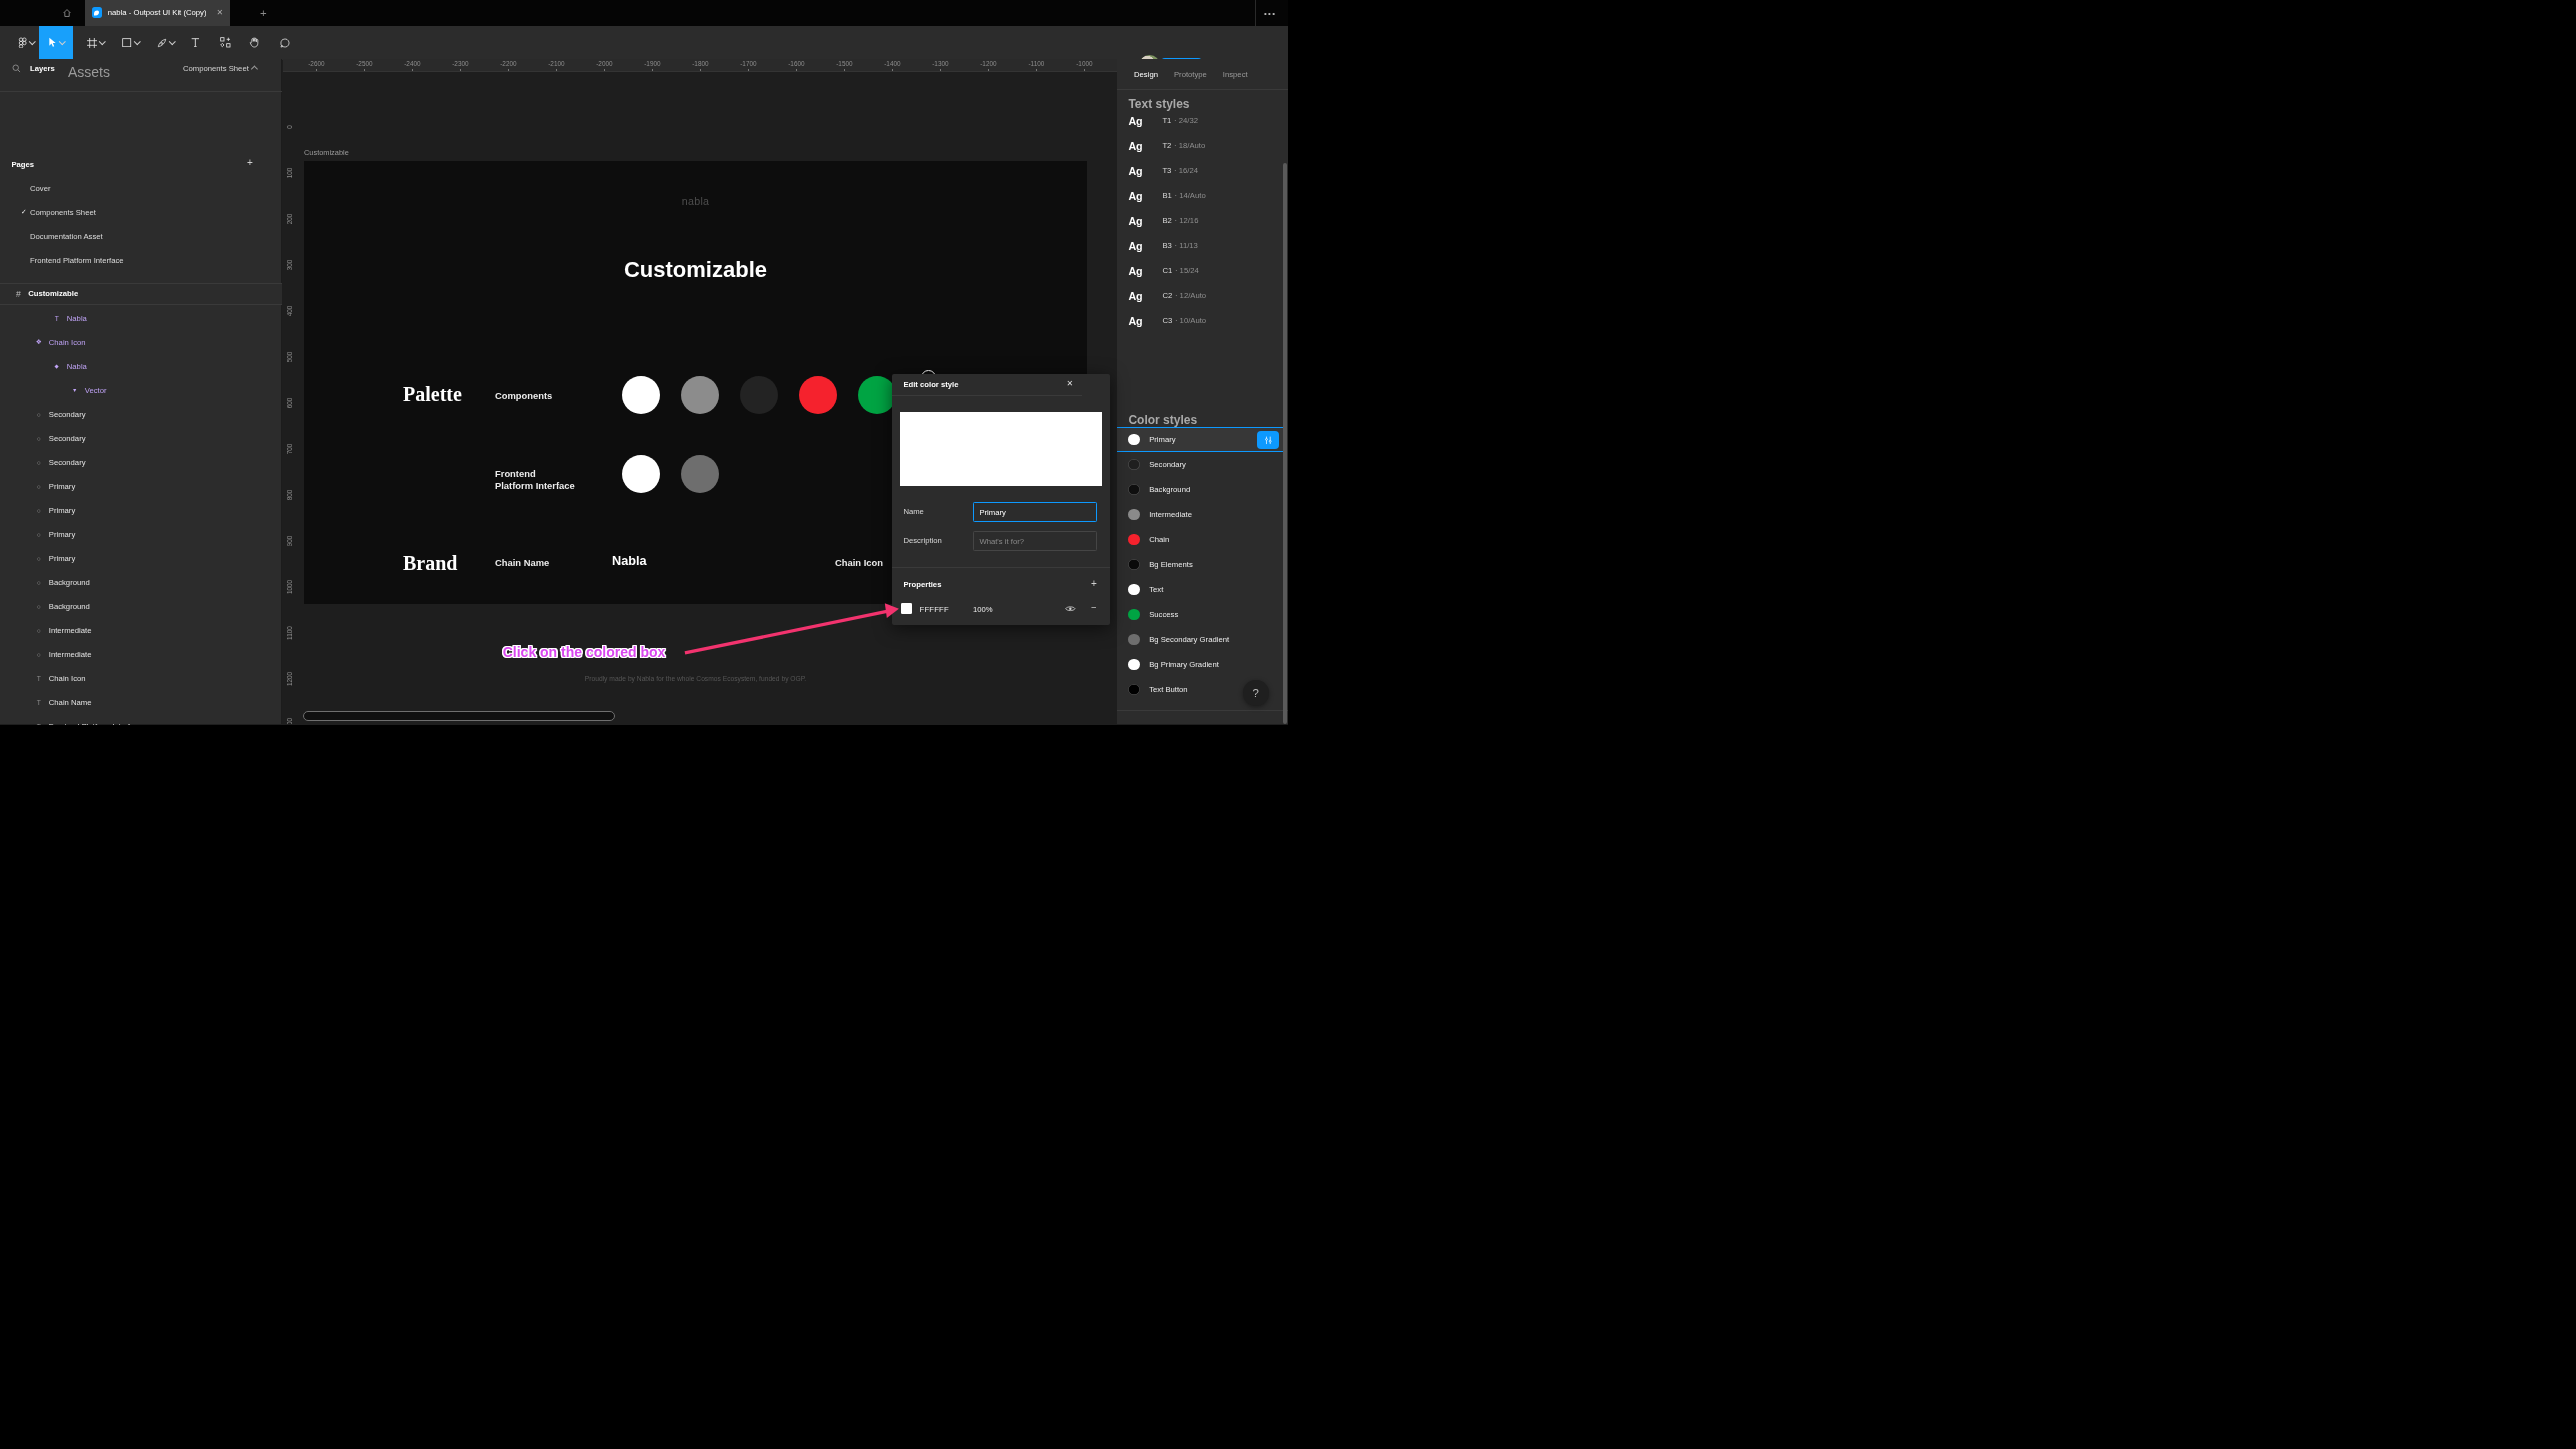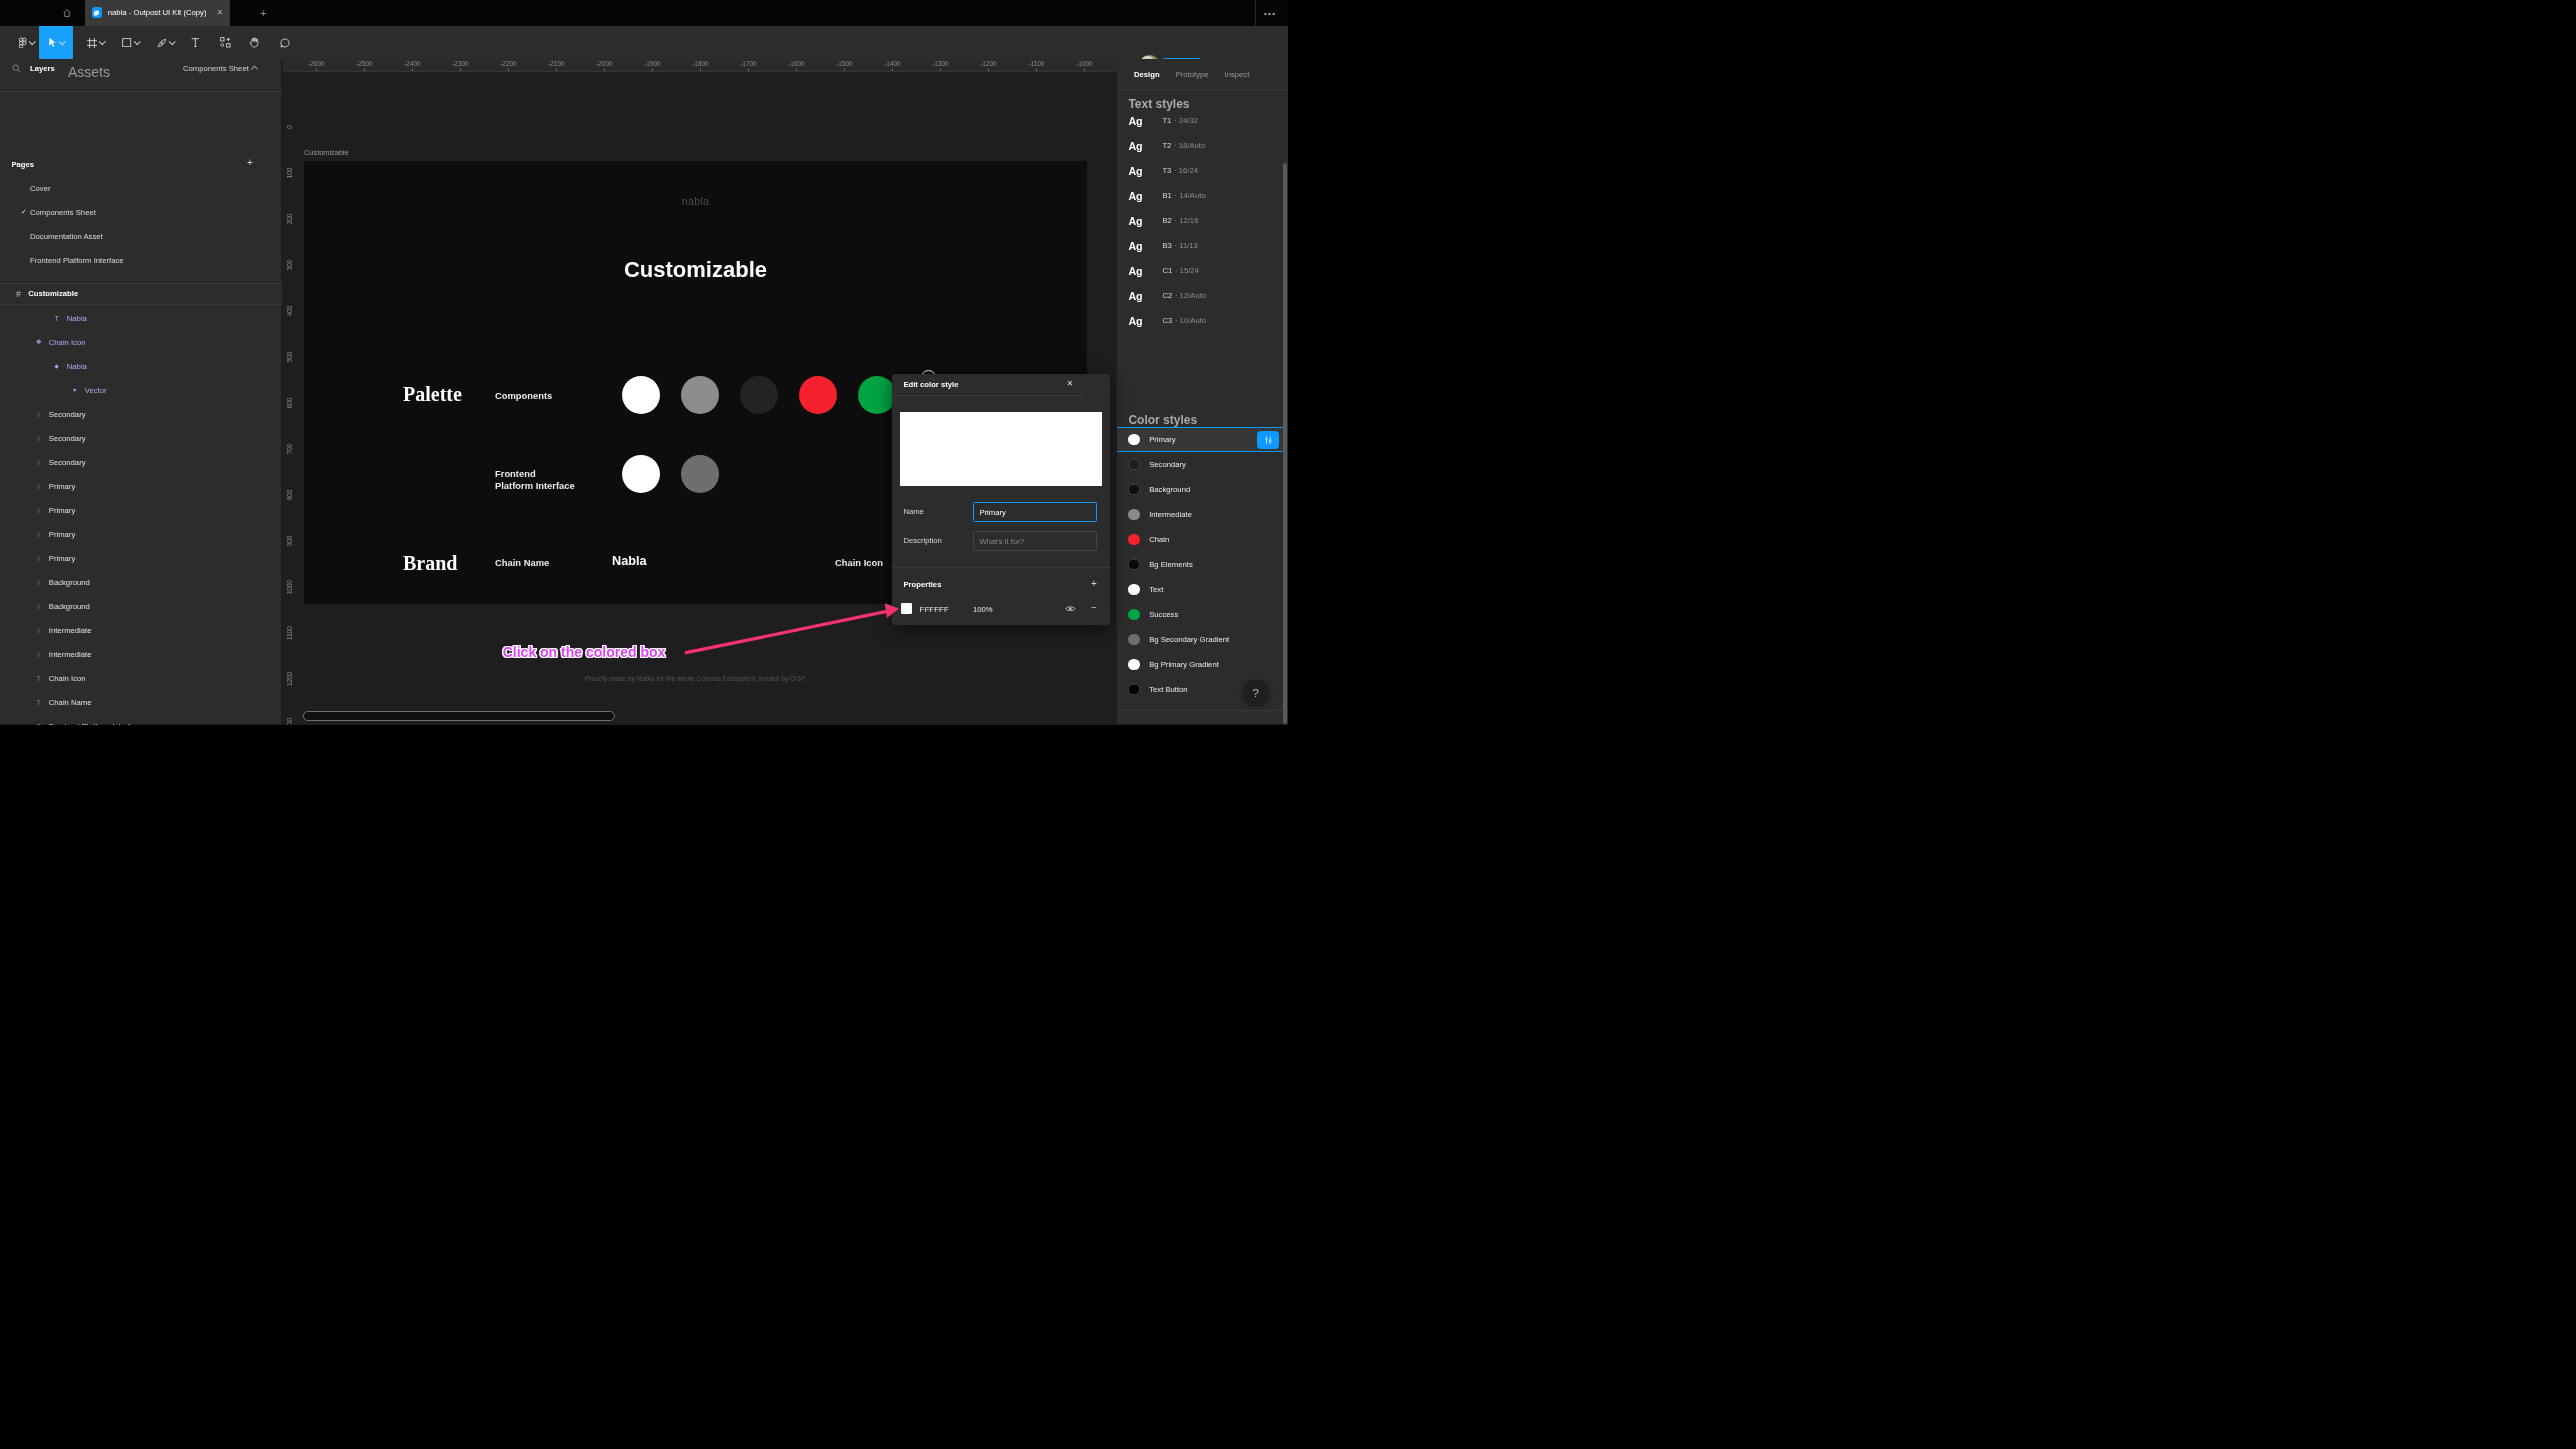--- a/index.html
+++ b/index.html
@@ -81,21 +81,21 @@
   .mini { display:flex; align-items:center; gap:15.4px; }
   .mini .dot22 { width:14.8px; height:14.8px; border-radius:50%; flex:none; }
   .mini.out .dot22 { background:transparent !important; border:1.2px solid #fff; }
   .mini .mlbl { font-size:6.7px; color:#e8e8e8; }
   .cv-footer { left:0; top:514px; width:783px; text-align:center; font-size:6.7px; color:#565656; }
   .cv-scrollbar { left:20px; top:652px; width:312px; height:10px; border:0.7px solid #6f6f6f; border-radius:5.4px; background:#101010; }
 
   
   #rightbar { left:1117px; top:59px; width:171px; height:665px; background:#2c2c2c; }
   .rb-tabs { left:0; top:0; width:171px; height:31px; display:flex; align-items:center; gap:16px; padding-left:17px; font-size:7.7px; color:#9a9a9a; border-bottom:0.7px solid #3a3a3a; }
-  .rb-tabs .active { color:#fff; font-weight:700; }
+  .rb-tabs .active { color:#fff; font-weight:400; }
   .rb-hdr { font-size:12px; font-weight:700; color:#a9a9a9; }
   #ts-list { left:0; top:49px; width:171px; }
   .tsrow { height:25px; display:flex; align-items:center; }
   .ag { width:20px; margin-left:11.4px; font-weight:700; color:#fff; flex:none; }
   .ts-name { margin-left:14px; font-size:7.7px; color:#d9d9d9; }
   .ts-spec { margin-left:2.7px; font-size:7.7px; color:#8f8f8f; }
   .ts-spec::before { content:"· "; }
   #cs-list { left:0; top:368px; width:171px; }
   .csrow { height:25px; display:flex; align-items:center; position:relative; }
   .cs-dot { width:11.4px; height:11.4px; border-radius:50%; margin-left:11.4px; flex:none; }

